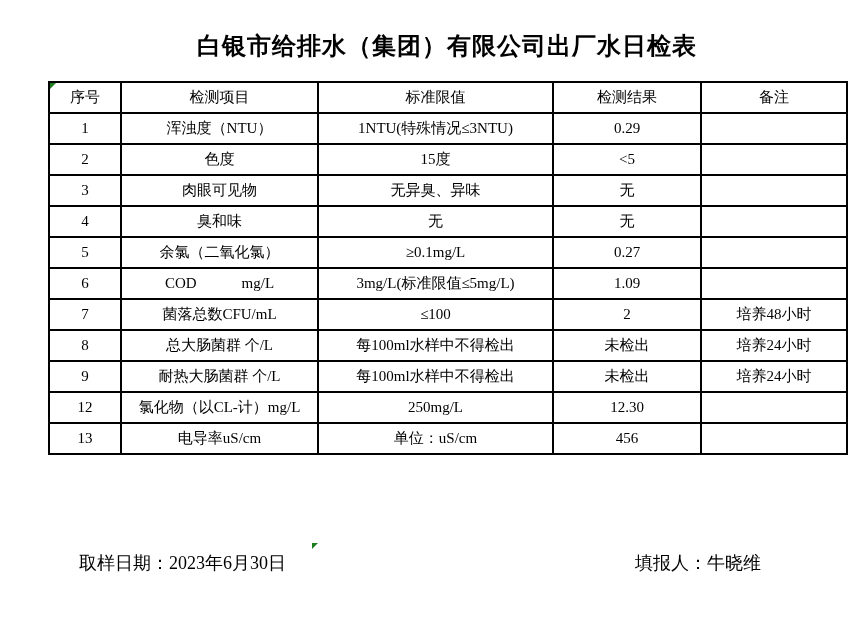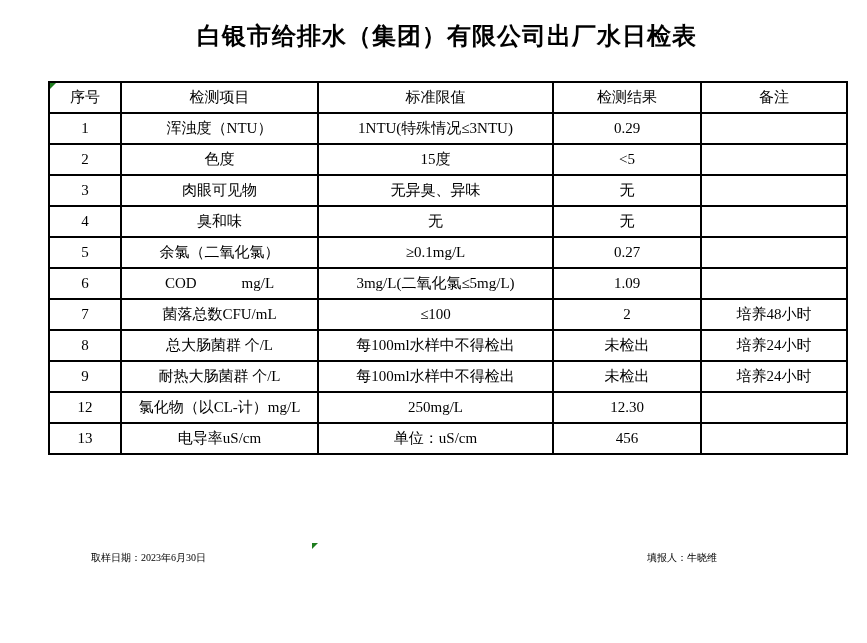--- a/index.html
+++ b/index.html
@@ -10,21 +10,21 @@
   body {
     width: 867px;
     height: 643px;
     position: relative;
     font-family: "Liberation Serif", "DejaVu Serif", serif;
     color: #000000;
     overflow: hidden;
   }
   .doc-title {
     position: absolute;
-    top: 20px;
+    top: 30px;
     left: 48px;
     width: 798px;
     text-align: center;
     font-size: 24px;
     font-weight: bold;
     letter-spacing: 1px;
     white-space: nowrap;
   }
   table.inspection {
     position: absolute;
@@ -43,24 +43,24 @@
     text-align: center;
     vertical-align: middle;
     font-size: 15px;
     font-weight: normal;
     white-space: pre;
     overflow: hidden;
   }
   .footer-row {
     position: absolute;
     top: 551px;
-    left: 48px;
+    left: 36px;
     width: 798px;
     height: 24px;
-    font-size: 10px;
+    font-size: 18px;
   }
   .footer-row span {
     position: absolute;
     top: 0;
     white-space: nowrap;
   }
   .footer-sampling { left: 43px; }
   .footer-test     { left: 341px; }
   .footer-reporter { left: 599px; }
   .excel-marker {
@@ -127,21 +127,21 @@
       <tr>
         <td>5</td>
         <td>余氯（二氧化氯）</td>
         <td>≥0.1mg/L</td>
         <td>0.27</td>
         <td></td>
       </tr>
       <tr>
         <td>6</td>
         <td>COD　　　mg/L</td>
-        <td>3mg/L(二氧化氯≤5mg/L)</td>
+        <td>3mg/L(标准限值≤5mg/L)</td>
         <td>1.09</td>
         <td></td>
       </tr>
       <tr>
         <td>7</td>
         <td>菌落总数CFU/mL</td>
         <td>≤100</td>
         <td>2</td>
         <td>培养48小时</td>
       </tr>

